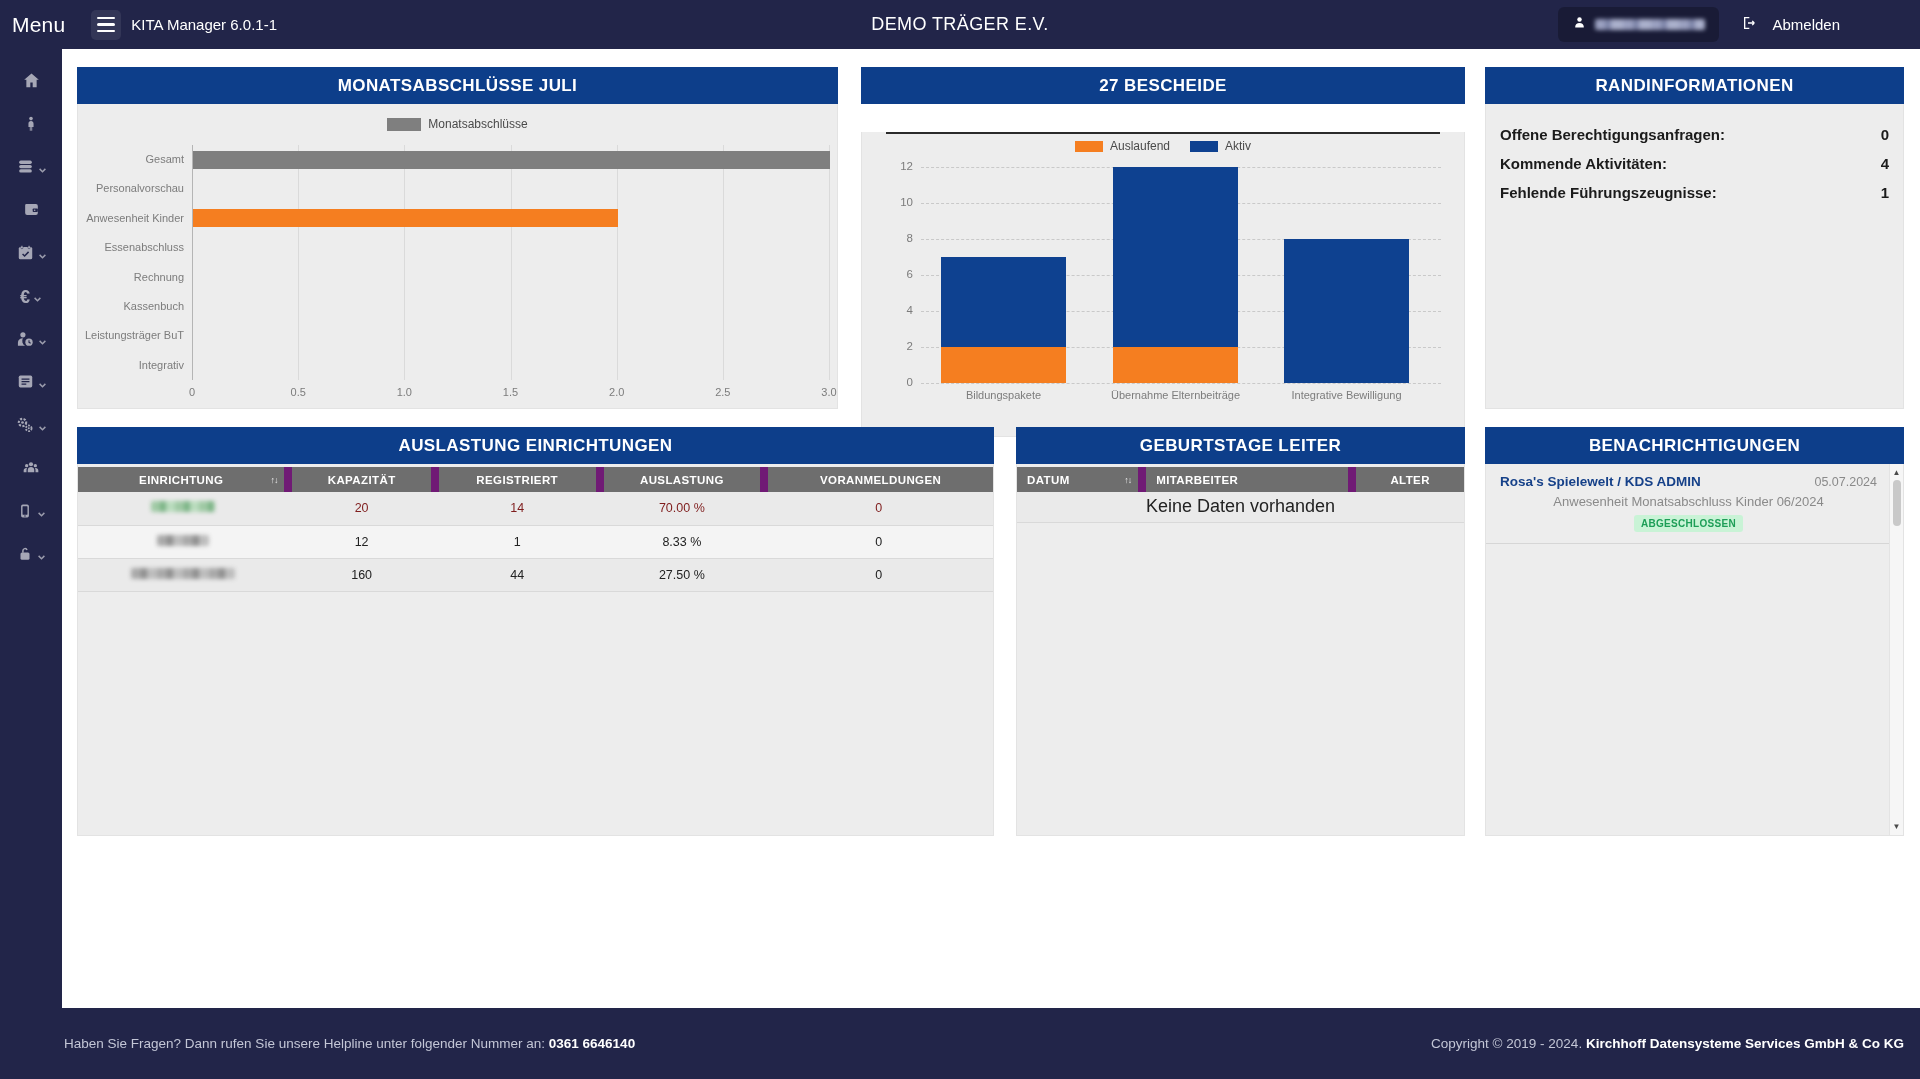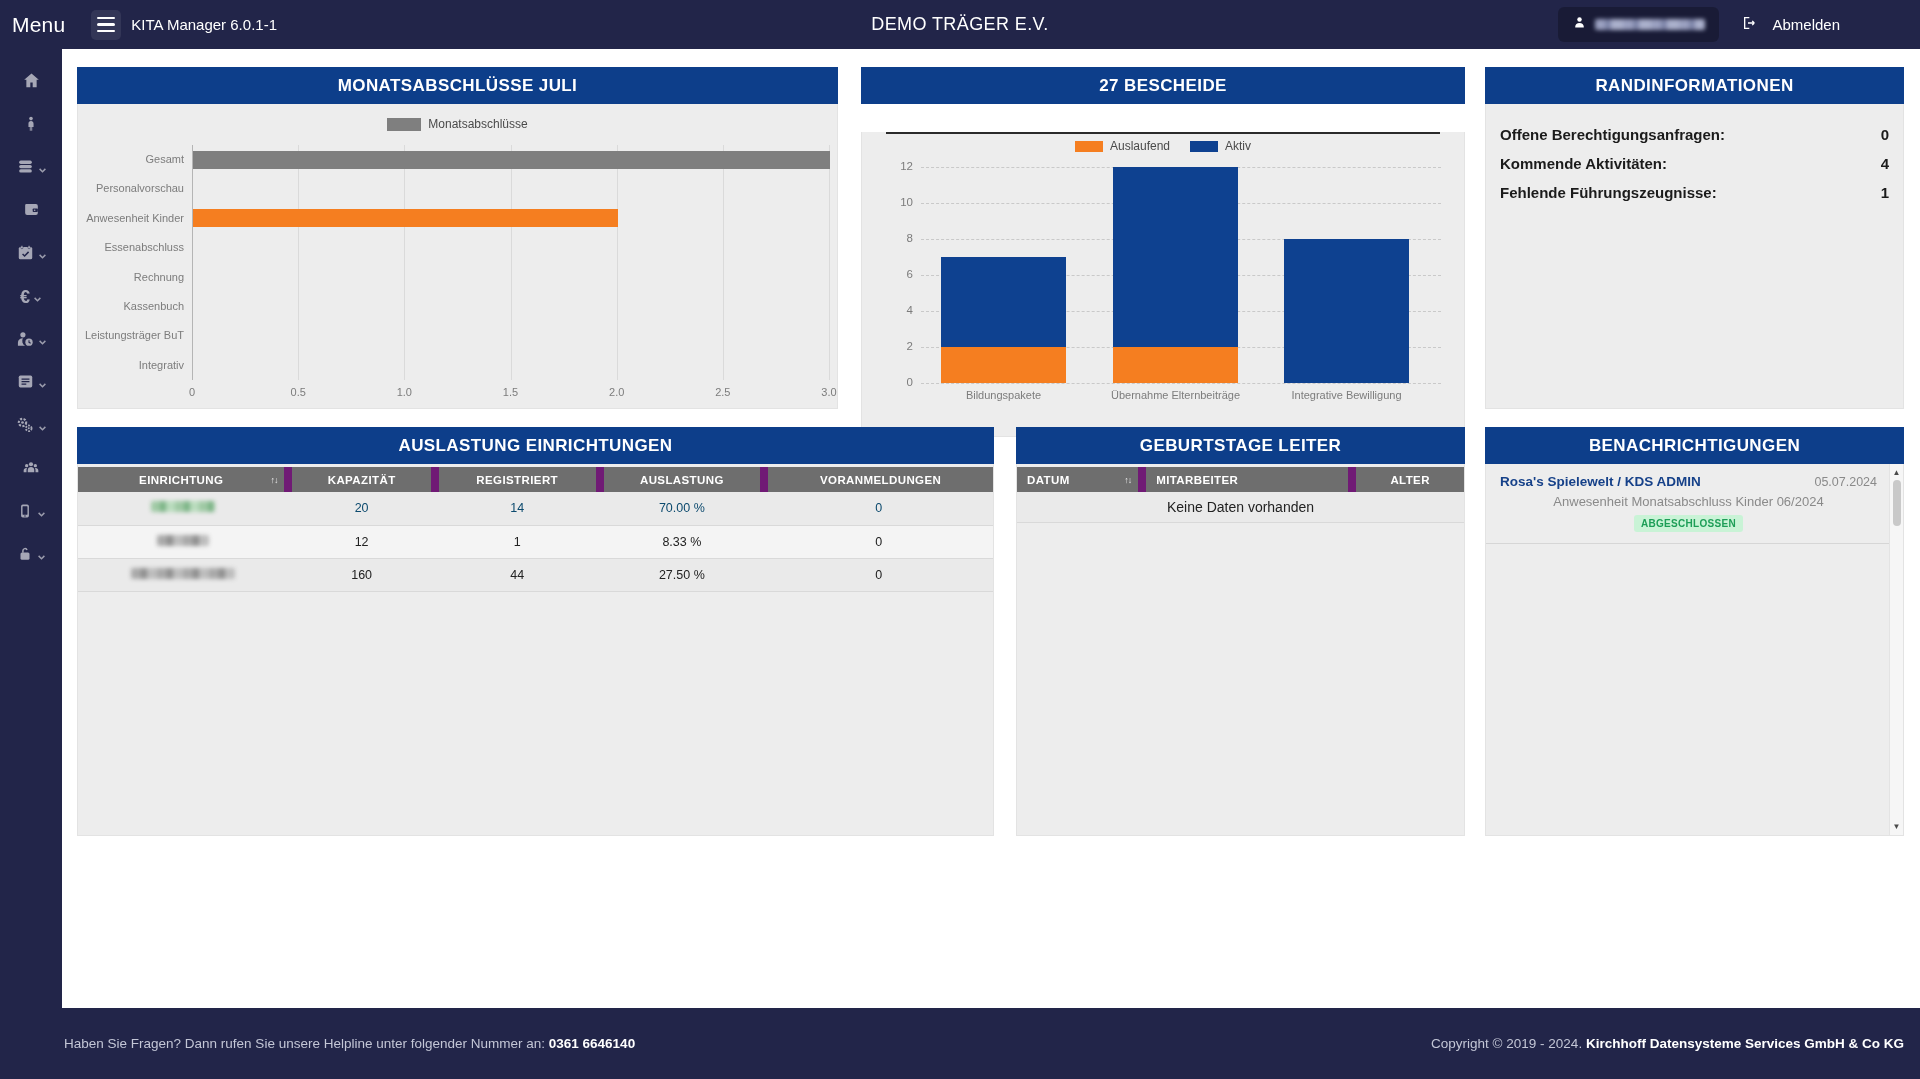--- a/index.html
+++ b/index.html
@@ -84,22 +84,22 @@
   .dtable th { background:#6e6e6e; color:#fff; font-size:11.5px; font-weight:600; letter-spacing:.4px;
                height:25px; text-align:center; border-left:8px solid #701a75; position:relative; cursor:pointer; }
   .dtable th:first-child { border-left:none; }
   .dtable th.left { text-align:left; padding-left:10px; }
   .dtable .sort { position:absolute; right:7px; top:50%; transform:translateY(-50%); font-size:9px;
                   letter-spacing:-1px; color:#e8e8e8; }
   .dtable td { height:33px; text-align:center; font-size:12.5px; color:#222;
                border-bottom:1px solid #d9d9d9; }
   .dtable tr.odd td  { background:#eaeaea; }
   .dtable tr.even td { background:#f4f4f4; }
-  .dtable tr.green td { color:#0c4a6e; }
-  .dtable td.empty { height:30px; background:#eaeaea; font-size:14px; }
+  .dtable tr.green td { color:#7f1d1d; }
+  .dtable td.empty { height:30px; background:#eaeaea; font-size:18px; }
 
   
   .notif-item { padding:10px 26px 11px 14px; border-bottom:1px solid #d6d6d6; cursor:pointer; }
   .notif-top { display:flex; justify-content:space-between; align-items:baseline; }
   .notif-title { font-size:13.5px; font-weight:700; color:#164189; }
   .notif-date { font-size:12.5px; color:#8a8a8a; }
   .notif-bottom { display:flex; justify-content:space-between; align-items:center; margin-top:5px; gap:6px;flex-direction:column; }
   .notif-text { font-size:13px; color:#8a8a8a; white-space:nowrap; }
   .badge { background:#c9f3d6; color:#1d9e57; font-size:10px; font-weight:700; letter-spacing:.3px;
            padding:3px 7px; border-radius:3px; white-space:nowrap; }

